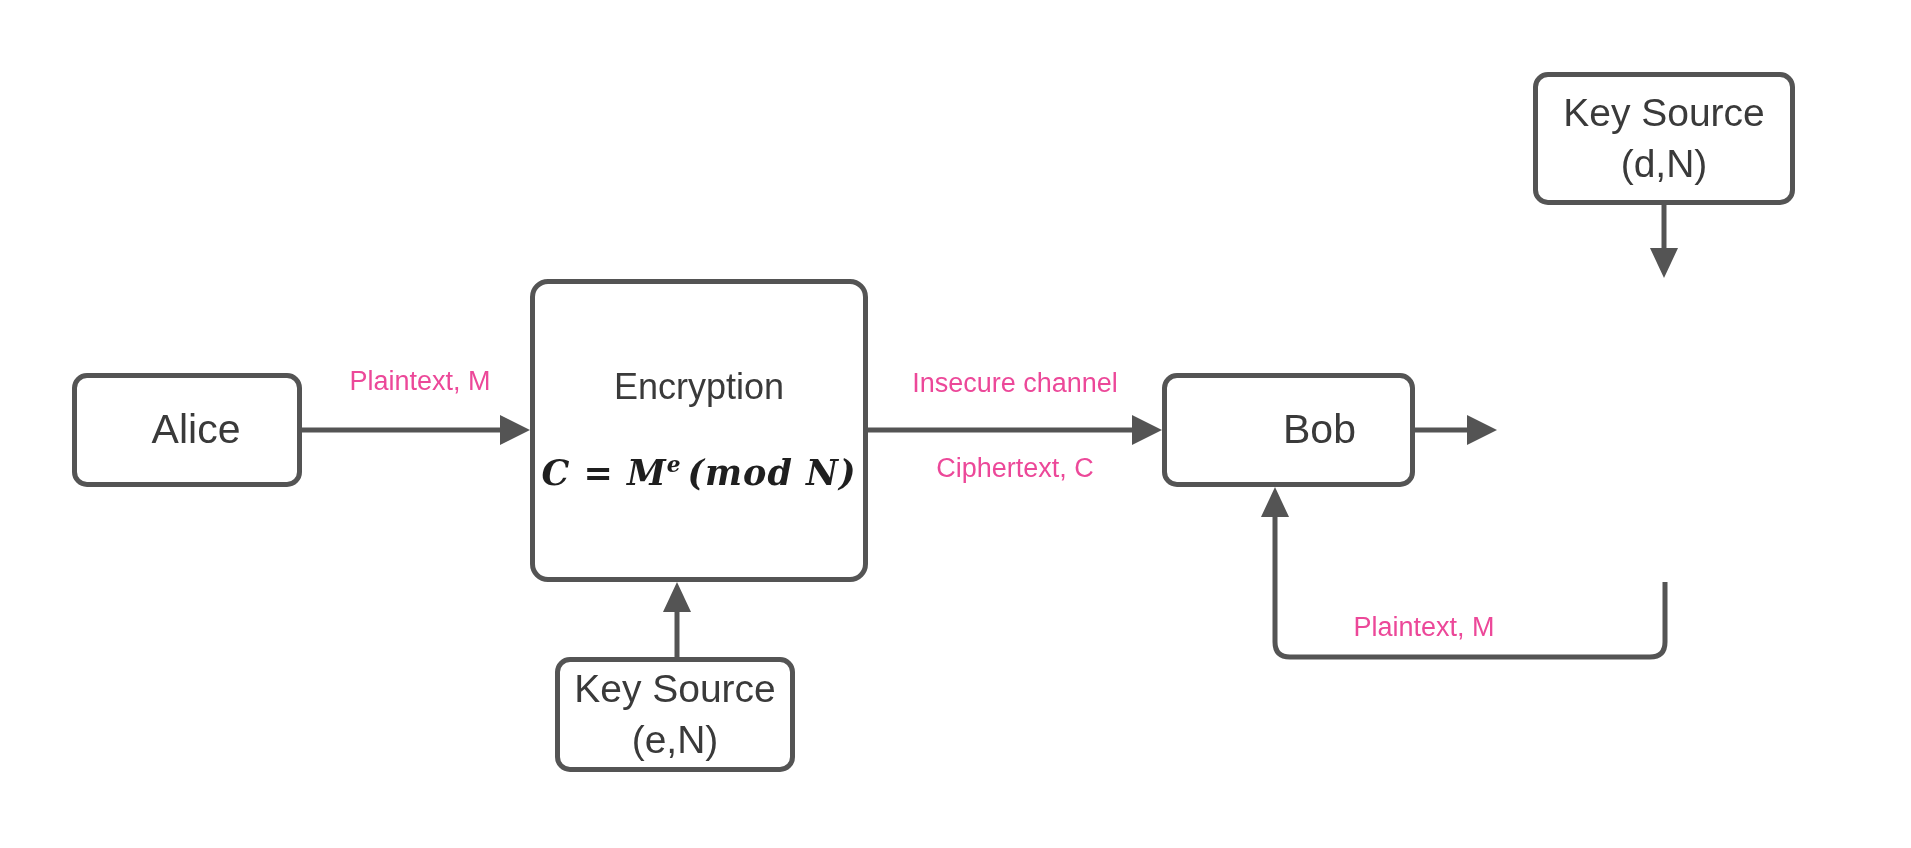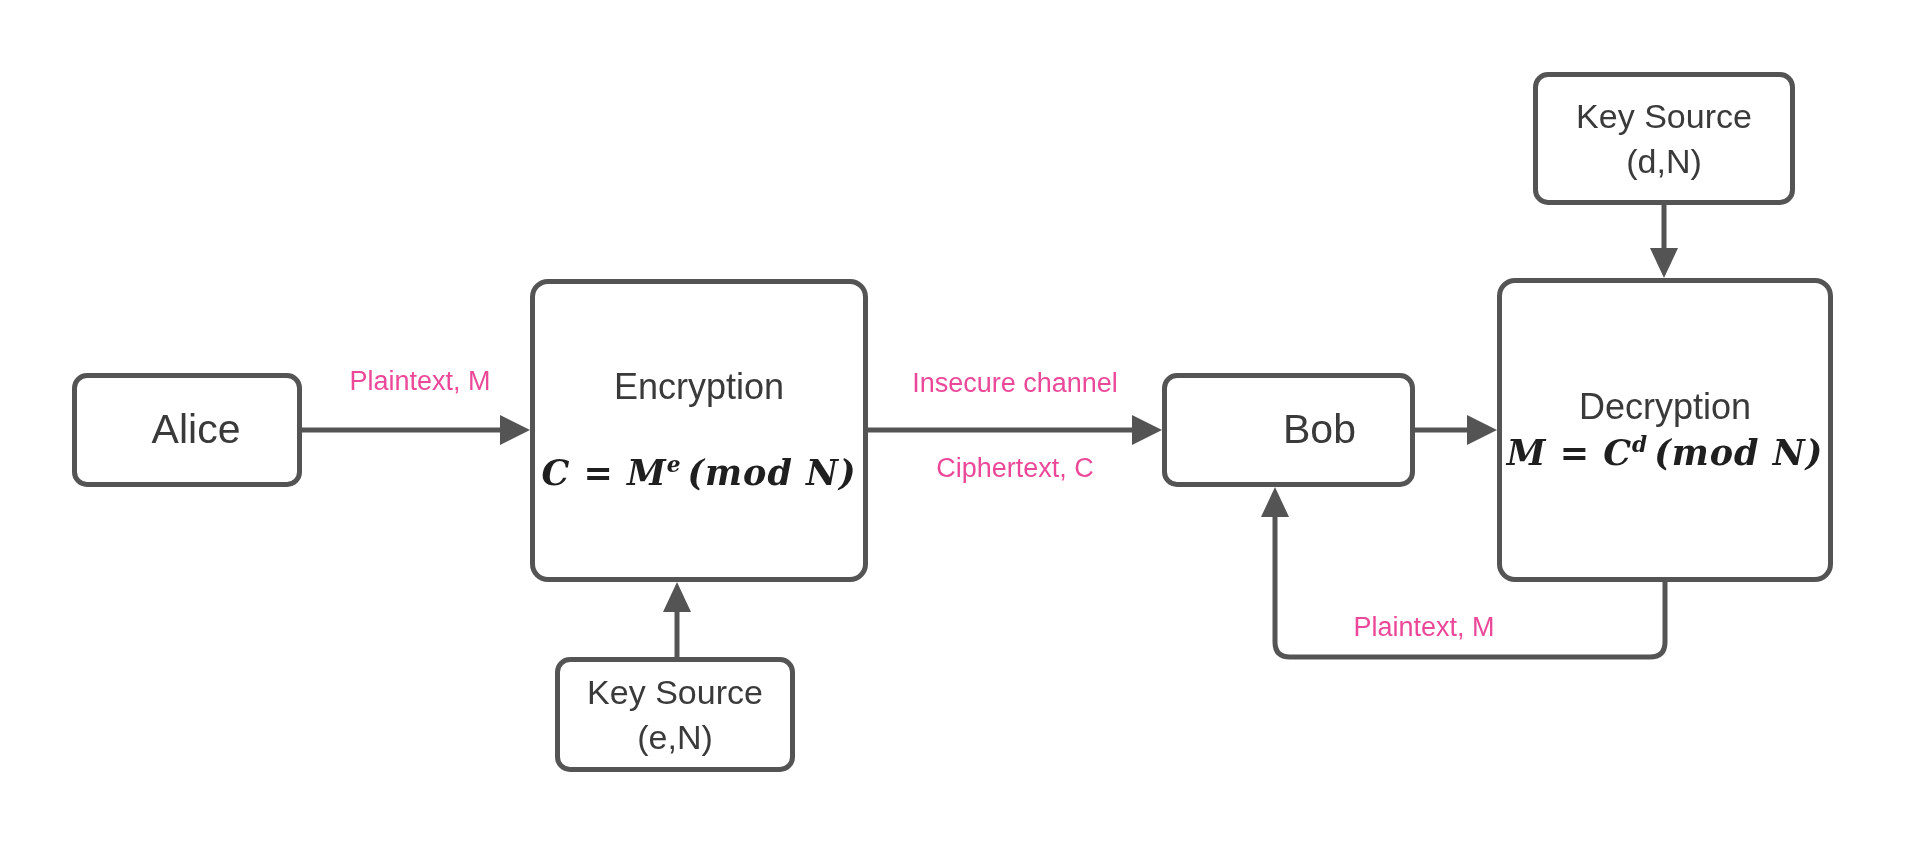--- a/index.html
+++ b/index.html
@@ -36,21 +36,21 @@
   }
   .node-alice      { left: 72px;  top: 373px; width: 230px; height: 114px; }
   .node-encryption { left: 530px; top: 279px; width: 338px; height: 303px; border-radius: 18px; gap: 40px; }
   .node-bob        { left: 1162px; top: 373px; width: 253px; height: 114px; padding-left: 44px; }
   .node-decryption { left: 1497px; top: 278px; width: 336px; height: 304px; border-radius: 18px; }
   .node-key-e      { left: 555px; top: 657px; width: 240px; height: 115px; }
   .node-key-d      { left: 1533px; top: 72px;  width: 262px; height: 133px; }
 
   .actor-label { font-size: 41px; line-height: 1.1; margin-left: 18px; }
   .proc-title  { font-size: 36px; line-height: 1.25; }
-  .key-label   { font-size: 34px; line-height: 1.3; }
+  .key-label   { font-size: 39px; line-height: 1.3; }
 
   .formula {
     font-family: "DejaVu Serif", serif;
     font-style: italic;
     font-weight: 700;
     font-size: 35px;
     line-height: 1.35;
     color: #1f1f1f;
     letter-spacing: 1px;
   }
@@ -108,24 +108,20 @@
 
   <div class="node node-key-e">
     <div class="key-label">Key Source</div>
     <div class="key-label">(e,N)</div>
   </div>
 
   <div class="node node-bob">
     <div class="actor-label">Bob</div>
   </div>
 
-  <div class="node node-decryption">
-    <div class="proc-title">Decryption</div>
-    <div class="formula"><span>M = C</span><sup>d</sup><span class="frm-rhs">(mod N)</span></div>
-  </div>
 
   <div class="node node-key-d">
     <div class="key-label">Key Source</div>
     <div class="key-label">(d,N)</div>
   </div>
 
   <div class="edge-label lbl-plaintext-1">Plaintext, M</div>
   <div class="edge-label lbl-insecure">Insecure channel</div>
   <div class="edge-label lbl-ciphertext">Ciphertext, C</div>
   <div class="edge-label lbl-plaintext-2">Plaintext, M</div>

